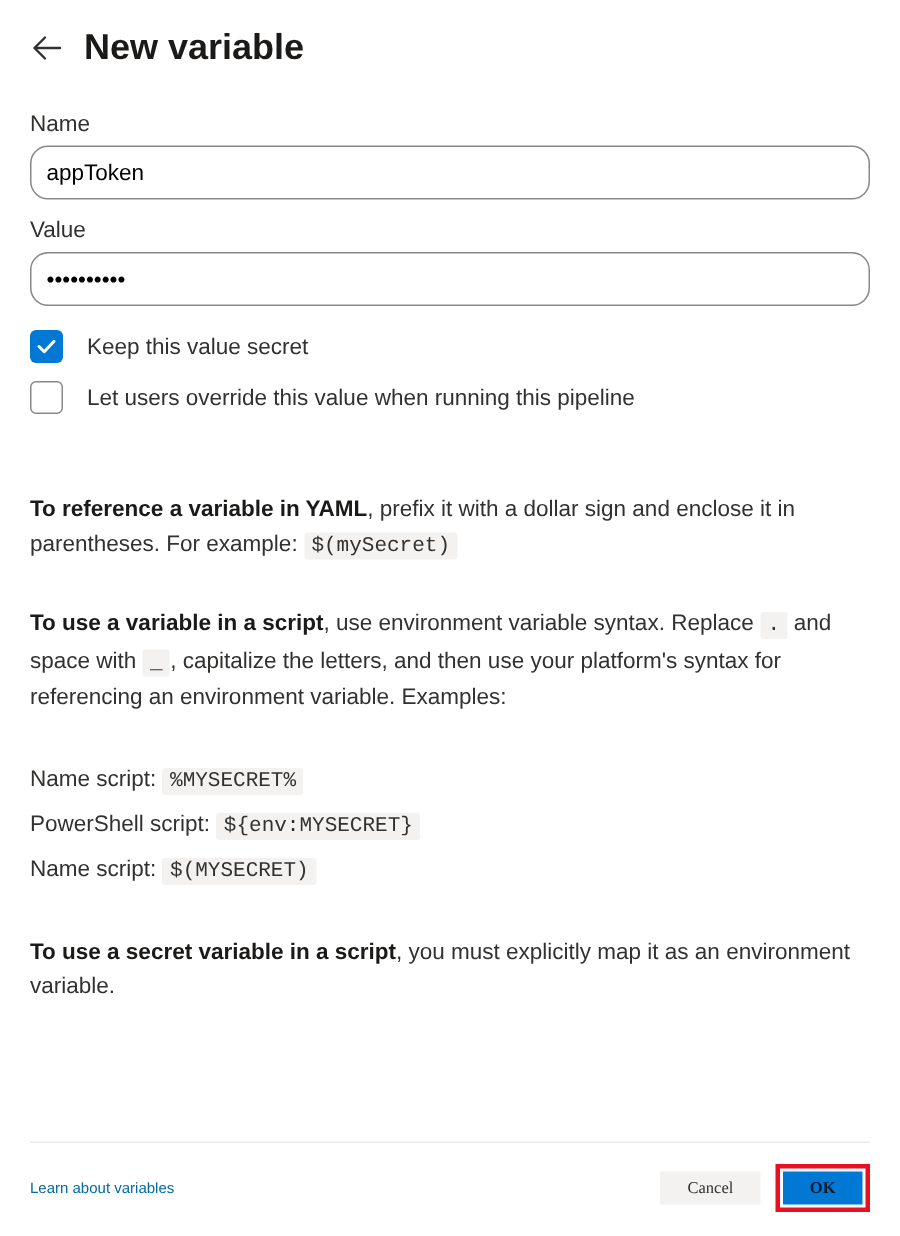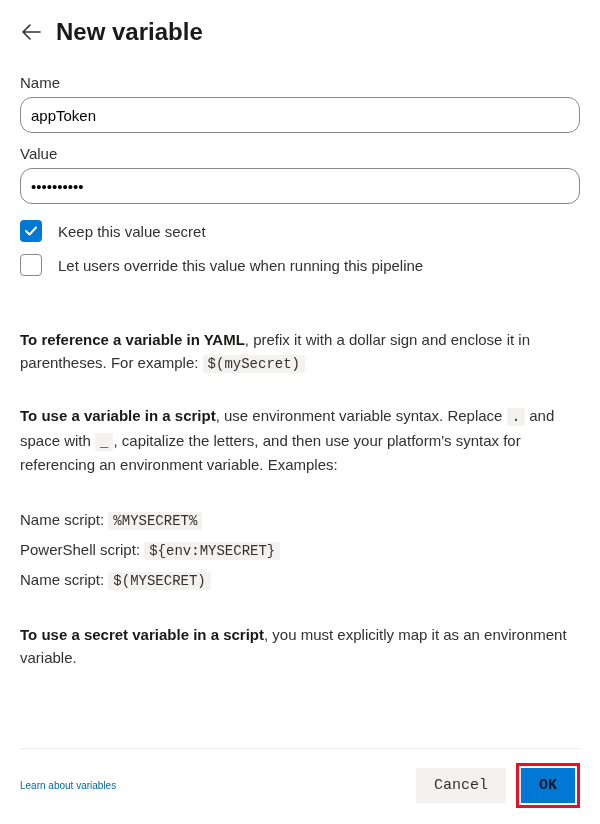--- a/index.html
+++ b/index.html
@@ -75,26 +75,26 @@
     border-top: 1px solid #edebe9;
     display: flex; align-items: center;
   }
   .learn-link {
     color: #0369a1; font-size: 10px;
     text-decoration: none;
     text-align: right;
   }
   .spacer { flex: 1; }
   .btn {
-    height: 35px;
+    height: 22px;
     padding: 0 18px;
-    font-size: 15px;
+    font-size: 11px;
     border: none;
     cursor: pointer;
-    font-family: Liberation Mono, monospace;
+    font-family: Liberation Serif, serif;
   }
   .btn-cancel {
     background: #f3f2f1;
     color: #323130;
     margin-right: 10px;
   }
   .btn-ok {
     background: #0078d4;
     color: #0f172a;
     font-weight: 600;

